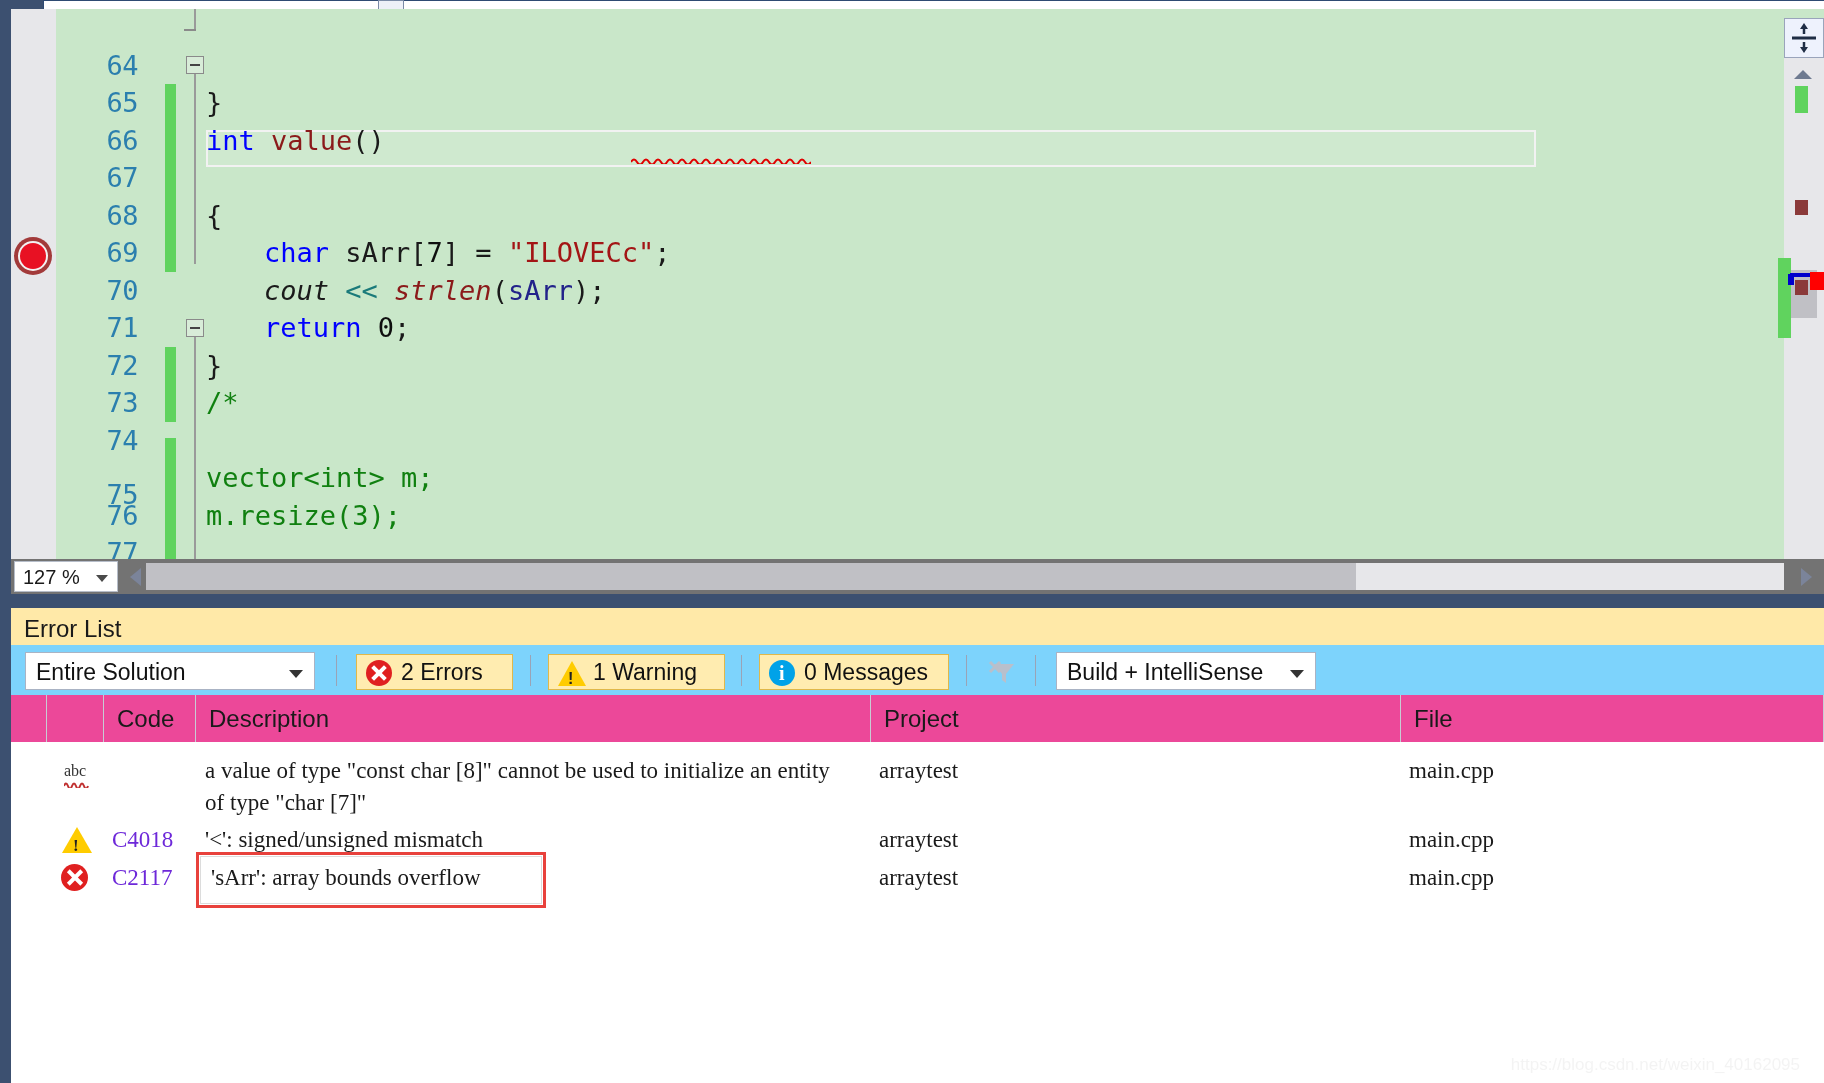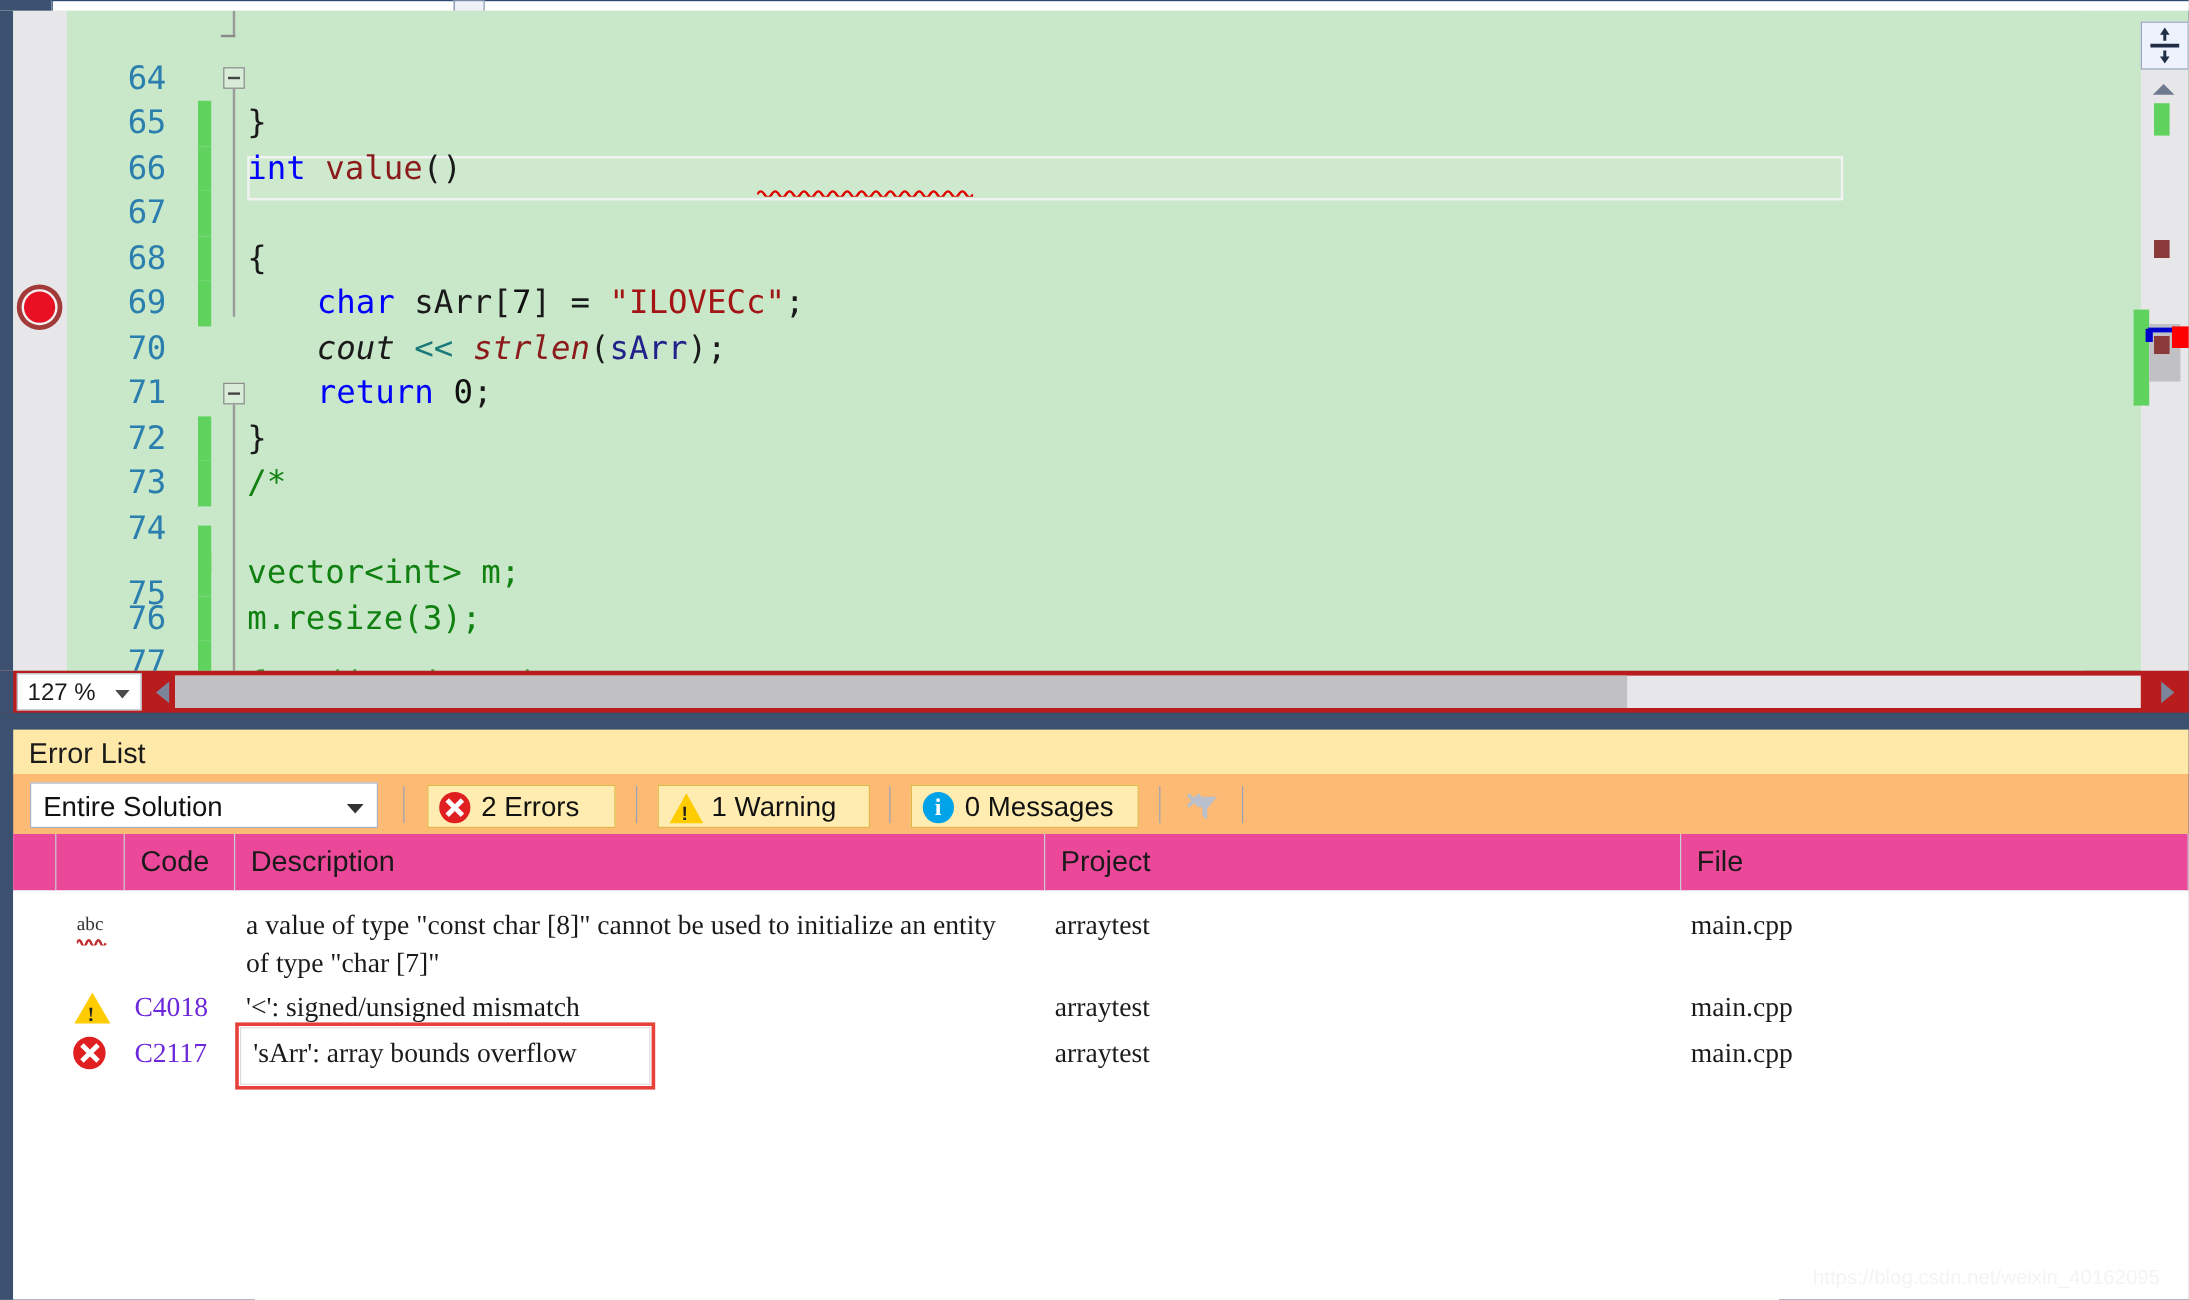--- a/index.html
+++ b/index.html
@@ -68,39 +68,39 @@
   .mark-green{position:absolute;right:16px;top:68px;width:13px;height:27px;background:#60d35e;}
   .mark-maroon{position:absolute;right:16px;top:182px;width:13px;height:15px;background:#8b3a3a;}
   .thumb{position:absolute;right:7px;top:252px;width:26px;height:48px;background:#c0c0c5;}
   .thumb-maroon{position:absolute;right:16px;top:262px;width:13px;height:15px;background:#8b3a3a;}
   .mark-red{position:absolute;right:-3px;top:254px;width:17px;height:18px;background:#ff0000;}
   .mark-blue{position:absolute;right:30px;top:256px;width:6px;height:11px;background:#0000cc;}
   .mark-blue2{position:absolute;right:14px;top:255px;width:20px;height:4px;background:#0000cc;}
   .greenbar-scroll{position:absolute;right:33px;top:240px;width:13px;height:80px;background:#60d35e;}
 
   
-  .bottombar{position:absolute;left:0;top:559px;width:1824px;height:35px;background:#b91c1c;}
+  .bottombar{position:absolute;left:0;top:559px;width:1824px;height:35px;background:#737373;}
   .bb-left{position:absolute;left:0;top:0;width:11px;height:35px;background:#3c5070;}
   .zoombox{position:absolute;left:14px;top:2px;width:104px;height:31px;background:#fff;border:1px solid #b6bdc9;box-sizing:border-box;}
   .zoomtext{position:absolute;left:8px;top:4px;font-size:20px;color:#1a1a1a;}
   .zoomcaret{position:absolute;right:9px;top:13px;width:0;height:0;border-left:6px solid transparent;border-right:6px solid transparent;border-top:7px solid #4a4a4a;}
   .hleft{position:absolute;left:130px;top:9px;width:0;height:0;border-top:9px solid transparent;border-bottom:9px solid transparent;border-right:11px solid #7b849a;}
   .htrack{position:absolute;left:146px;top:4px;right:40px;height:27px;background:#e7e7ea;}
   .hthumb{position:absolute;left:0px;top:0;width:1210px;height:27px;background:#c0c0c5;}
   .hright{position:absolute;right:12px;top:9px;width:0;height:0;border-top:9px solid transparent;border-bottom:9px solid transparent;border-left:11px solid #7b849a;}
 
   .divider-dark{position:absolute;left:0;top:594px;width:1824px;height:14px;background:#3c5070;}
 
   
   .errpanel{position:absolute;left:0;top:608px;width:1824px;height:475px;background:#3c5070;}
   .errpanel-left{position:absolute;left:0;top:0;width:11px;height:475px;background:#3c5070;}
   .errtitle{position:absolute;left:11px;top:0;right:0;height:37px;background:#ffe9a8;}
   .errtitle span{position:absolute;left:13px;top:7px;font-size:24px;color:#1a1a1a;}
 
-  .errtoolbar{position:absolute;left:11px;top:37px;right:0;height:50px;background:#fdba74;}
+  .errtoolbar{position:absolute;left:11px;top:37px;right:0;height:50px;background:#7dd3fc;}
   .combo{position:absolute;background:#fff;border:1px solid #aab3c4;box-sizing:border-box;}
   .combo .ctext{position:absolute;left:10px;top:6px;font-size:23px;color:#111;}
   .combo .ccaret{position:absolute;right:11px;top:17px;width:0;height:0;border-left:7px solid transparent;border-right:7px solid transparent;border-top:8px solid #333;}
   .sep{position:absolute;top:10px;width:1px;height:31px;background:#9aa3b6;}
   .togglebtn{position:absolute;top:9px;height:36px;background:#ffecb0;border:1px solid #e0b84a;box-sizing:border-box;}
   .togglebtn .tlabel{position:absolute;left:44px;top:4px;font-size:23px;color:#111;white-space:nowrap;}
   .ico{position:absolute;left:9px;top:5px;width:26px;height:26px;}
   .ico-err{border-radius:50%;background:#e02020;}
   .ico-err:before,.ico-err:after{content:"";position:absolute;left:11px;top:4px;width:4px;height:18px;background:#fff;}
   .ico-err:before{transform:rotate(45deg);}
@@ -329,20 +329,24 @@
       </div>
 
       <div class="sep" style="left:955px;"></div>
       <svg class="filterico" style="left:977px;" viewBox="0 0 30 28">
         <polygon points="6,5 26,5 18,15 18,24 14,21 14,15" fill="#b9bfcb"></polygon>
         <line x1="2" y1="3" x2="12" y2="13" stroke="#b9bfcb" stroke-width="3"></line>
         <line x1="12" y1="3" x2="2" y2="13" stroke="#b9bfcb" stroke-width="3"></line>
       </svg>
       <div class="sep" style="left:1024px;"></div>
 
+      <div class="combo" style="left:1045px;top:7px;width:260px;height:38px;">
+        <span class="ctext">Build + IntelliSense</span>
+        <span class="ccaret"></span>
+      </div>
     </div>
 
     <div class="grid">
       <div class="hdrrow">
         <div class="hdrcell" style="left:0;width:36px;"></div>
         <div class="hdrcell" style="left:36px;width:57px;"></div>
         <div class="hdrcell" style="left:93px;width:92px;">
           <span>Code</span>
         </div>
         <div class="hdrcell" style="left:860px;width:530px;">

